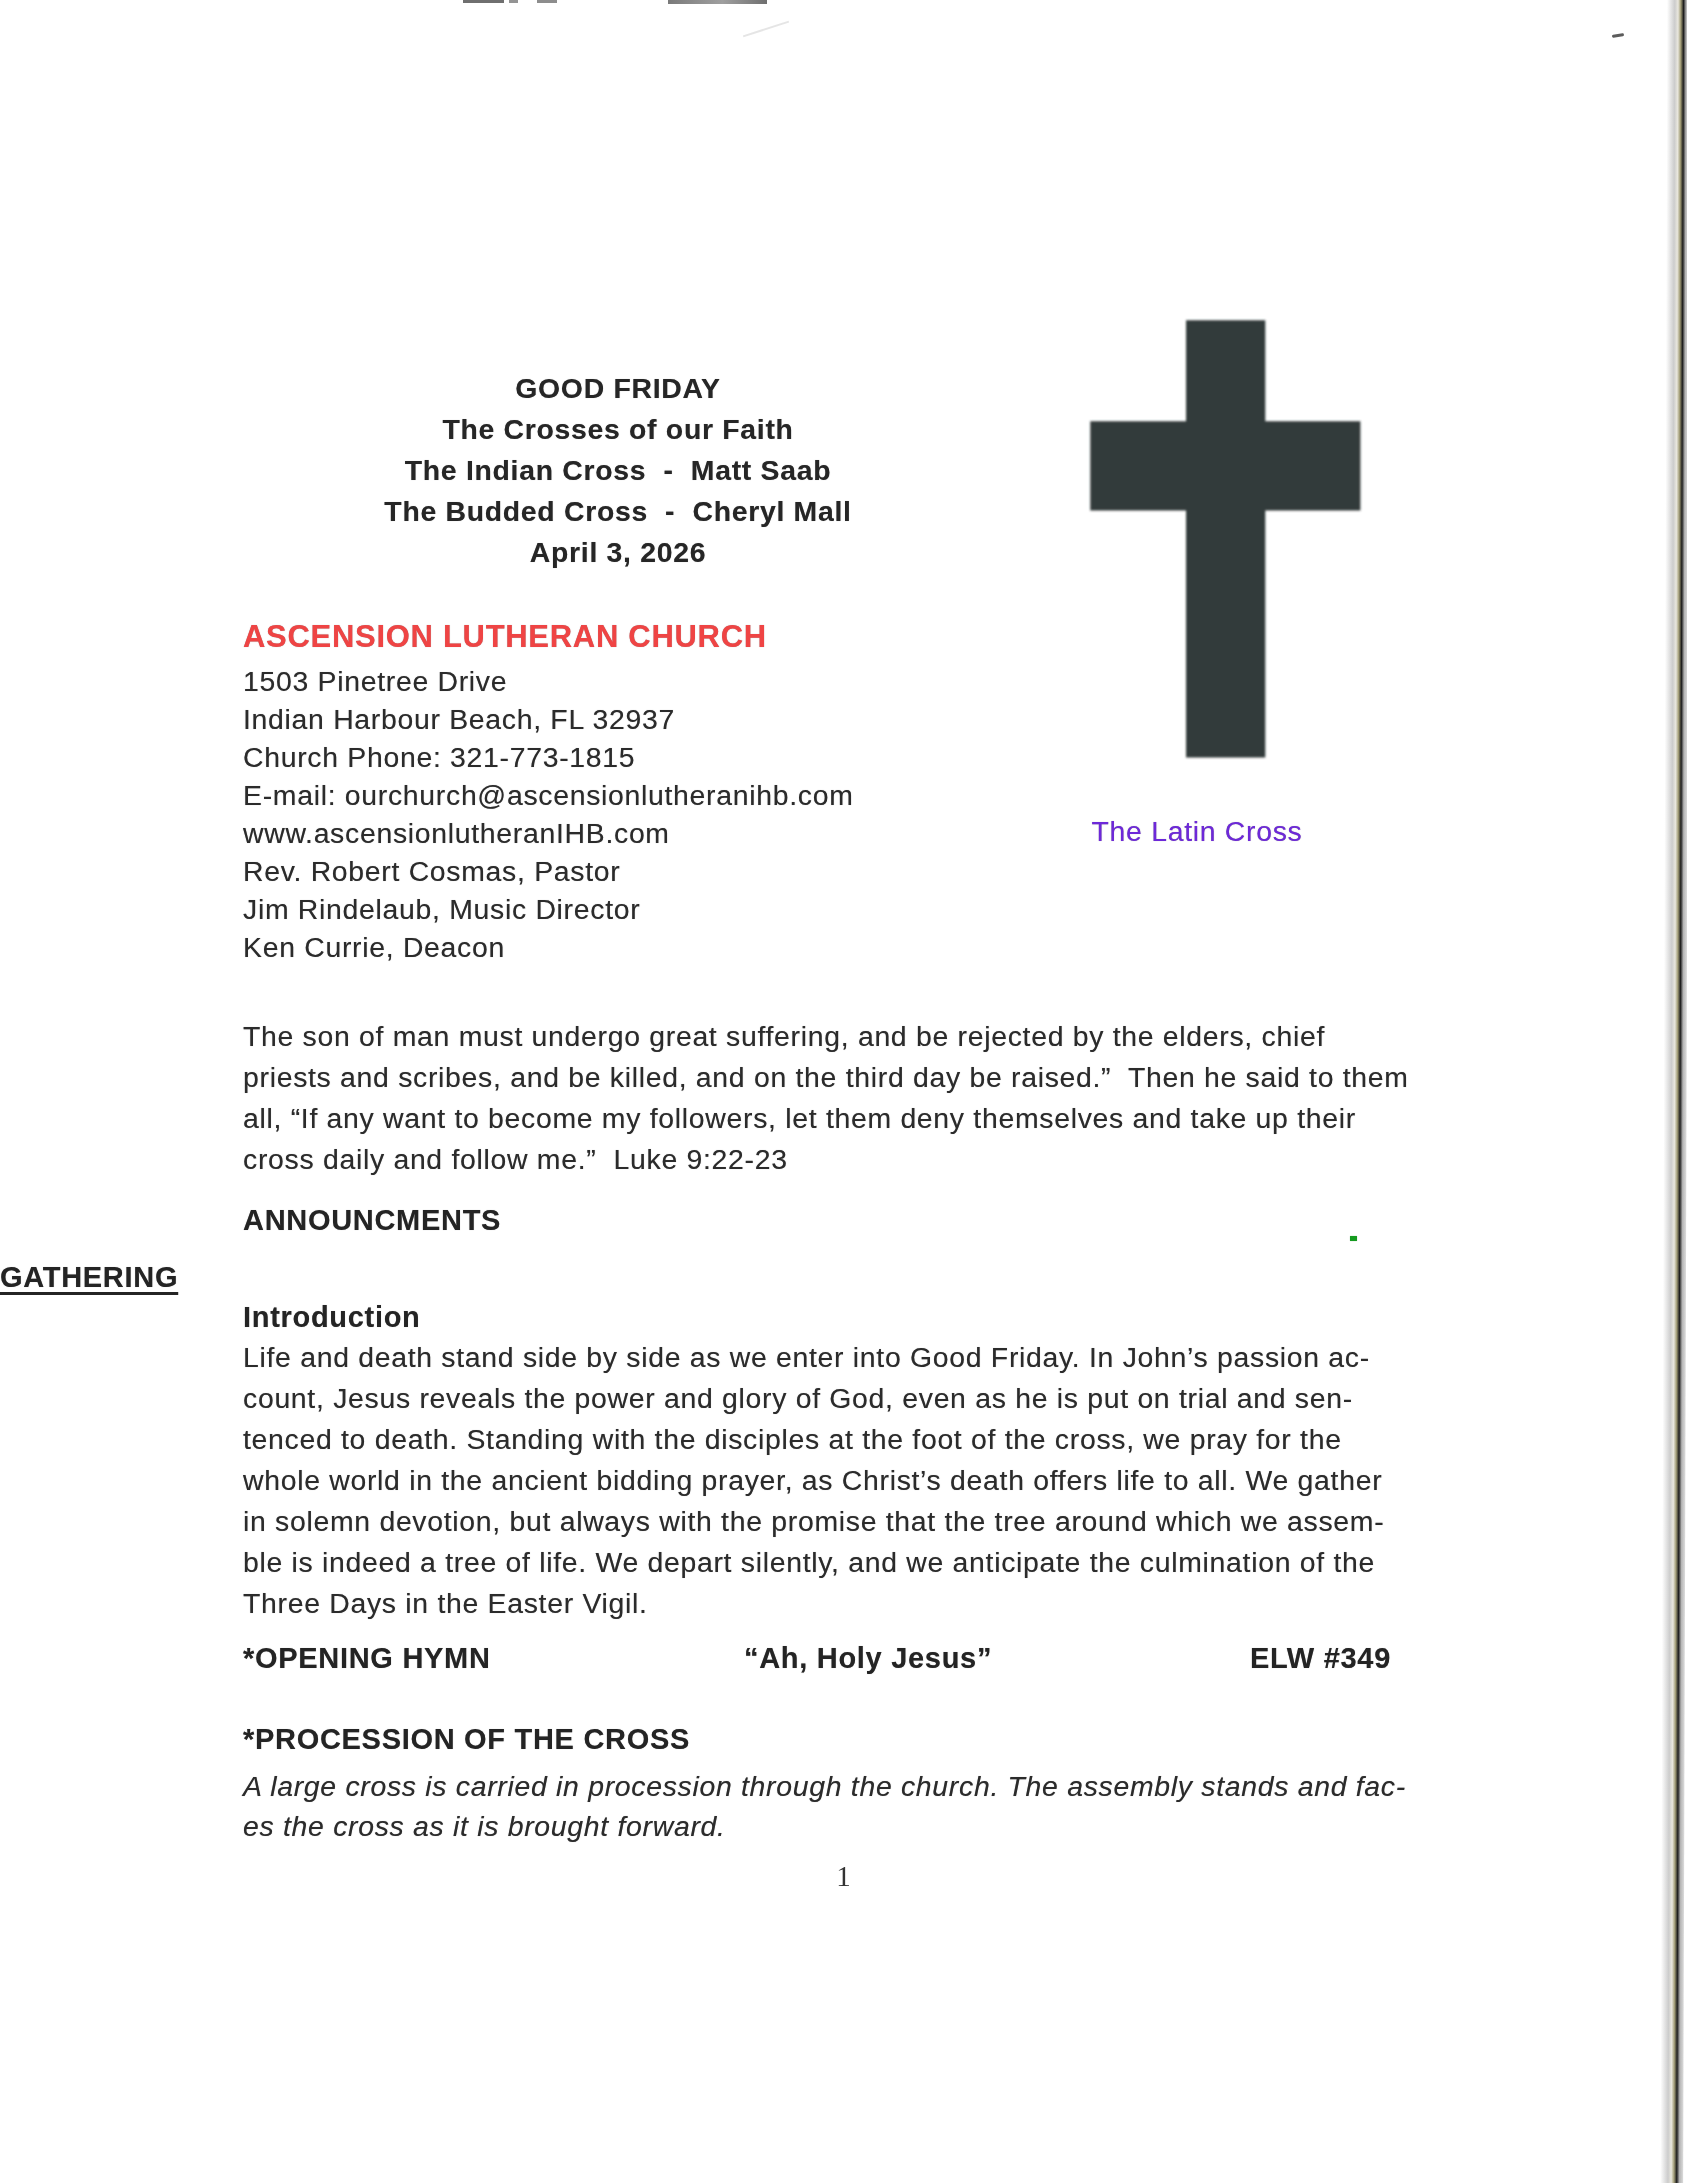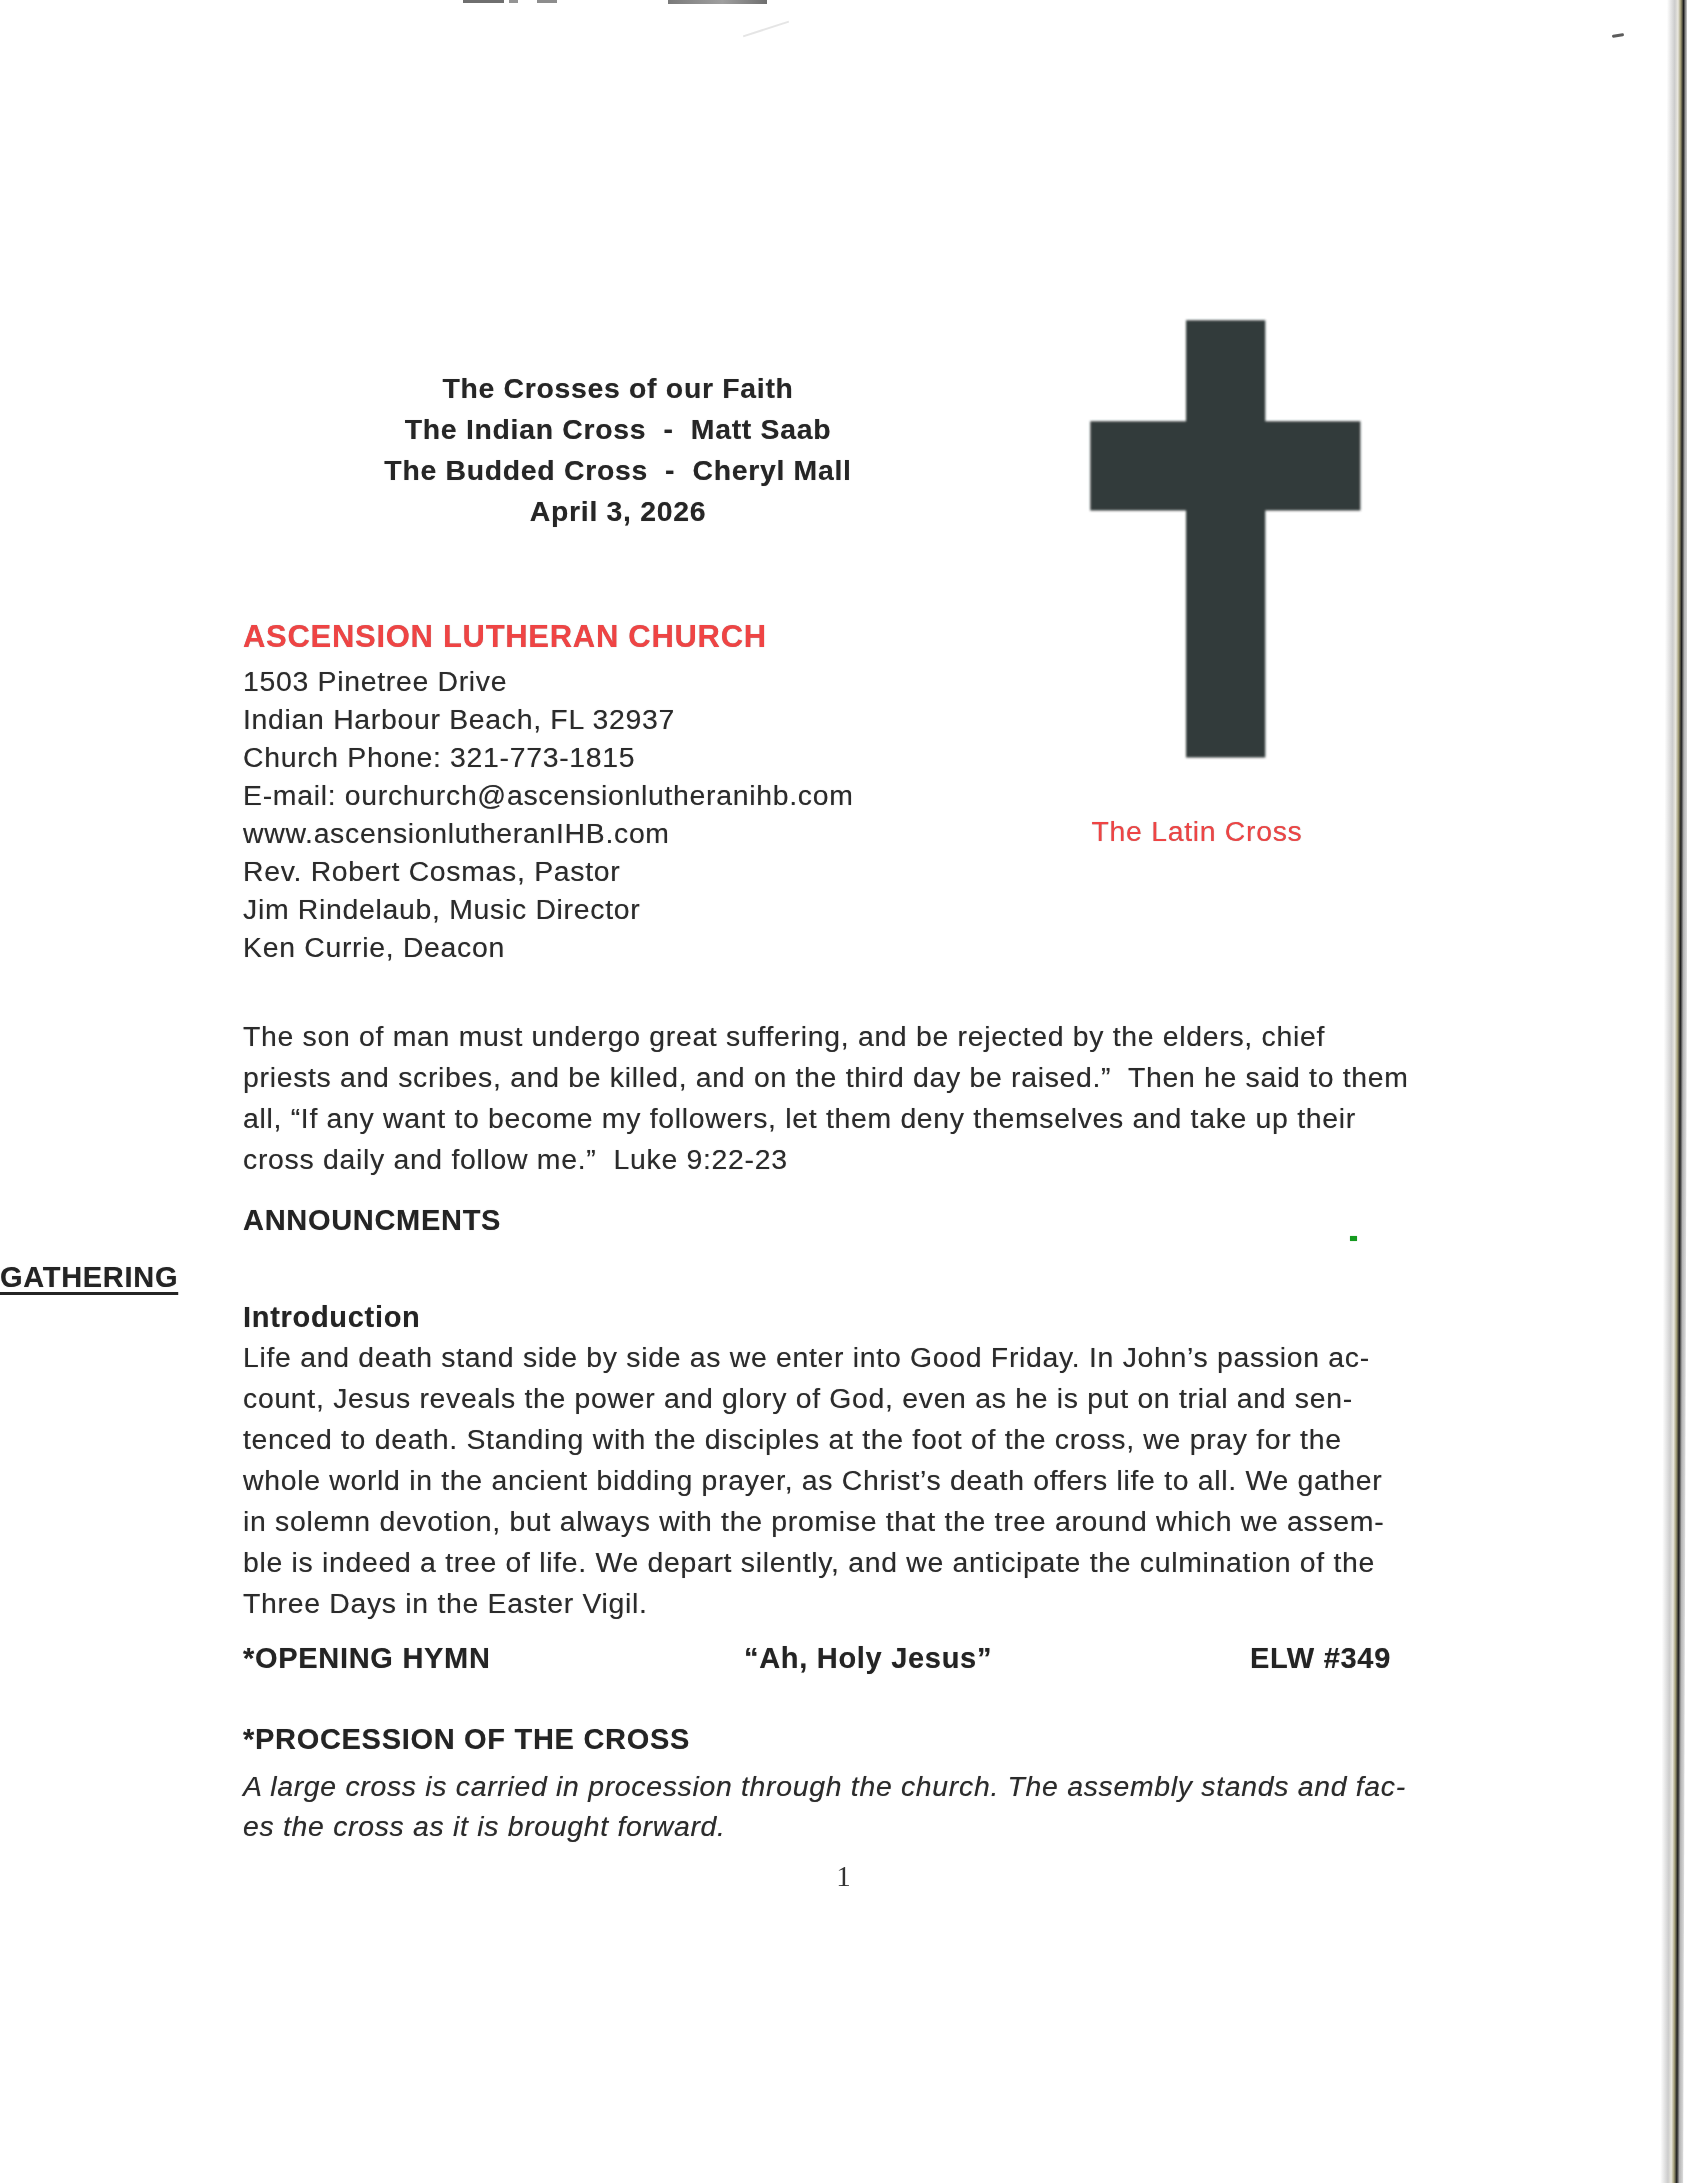--- a/index.html
+++ b/index.html
@@ -19,21 +19,21 @@
   
   .title-block{
     position:absolute; left:243px; top:368px; width:750px;
     text-align:center; font-weight:bold; font-size:28.4px; line-height:41px;
     color:#262626; letter-spacing:0.7px;
   }
   
   .cross-svg{position:absolute; left:1085px; top:311px;}
   .figure-caption{
     position:absolute; left:1055px; top:815px; width:284px;
-    text-align:center; font-size:28.4px; color:#ef4444; letter-spacing:0.7px;
+    text-align:center; font-size:28.4px; color:#6d28d9; letter-spacing:0.7px;
   }
   
   .church-name{
     position:absolute; left:243px; top:619px;
     font-weight:bold; font-size:31px; letter-spacing:0.7px; color:#ef4444;
   }
   .church-info{
     position:absolute; left:243px; top:662px;
     font-size:28.4px; line-height:38px; letter-spacing:0.7px;
   }
@@ -121,20 +121,21 @@
   <div class="top-smudge smudge-a"></div>
   <div class="top-smudge smudge-b"></div>
   <div class="top-smudge smudge-c"></div>
   <div class="top-smudge smudge-d"></div>
   <div class="scratch"></div>
   <div class="speck-dash"></div>
   <div class="speck-green"></div>
   <div class="edge-strip"></div>
 
   <div class="title-block txt">
+    <div class="line">GOOD FRIDAY</div>
     <div class="line">The Crosses of our Faith</div>
     <div class="line">The Indian Cross  -  Matt Saab</div>
     <div class="line">The Budded Cross  -  Cheryl Mall</div>
     <div class="line">April 3, 2026</div>
   </div>
 
   <svg class="cross-svg" width="284" height="457" viewBox="0 0 430 690">
     <defs>
       <filter id="soften" x="-5%" y="-5%" width="110%" height="110%">
         <feGaussianBlur stdDeviation="1.4"></feGaussianBlur>

